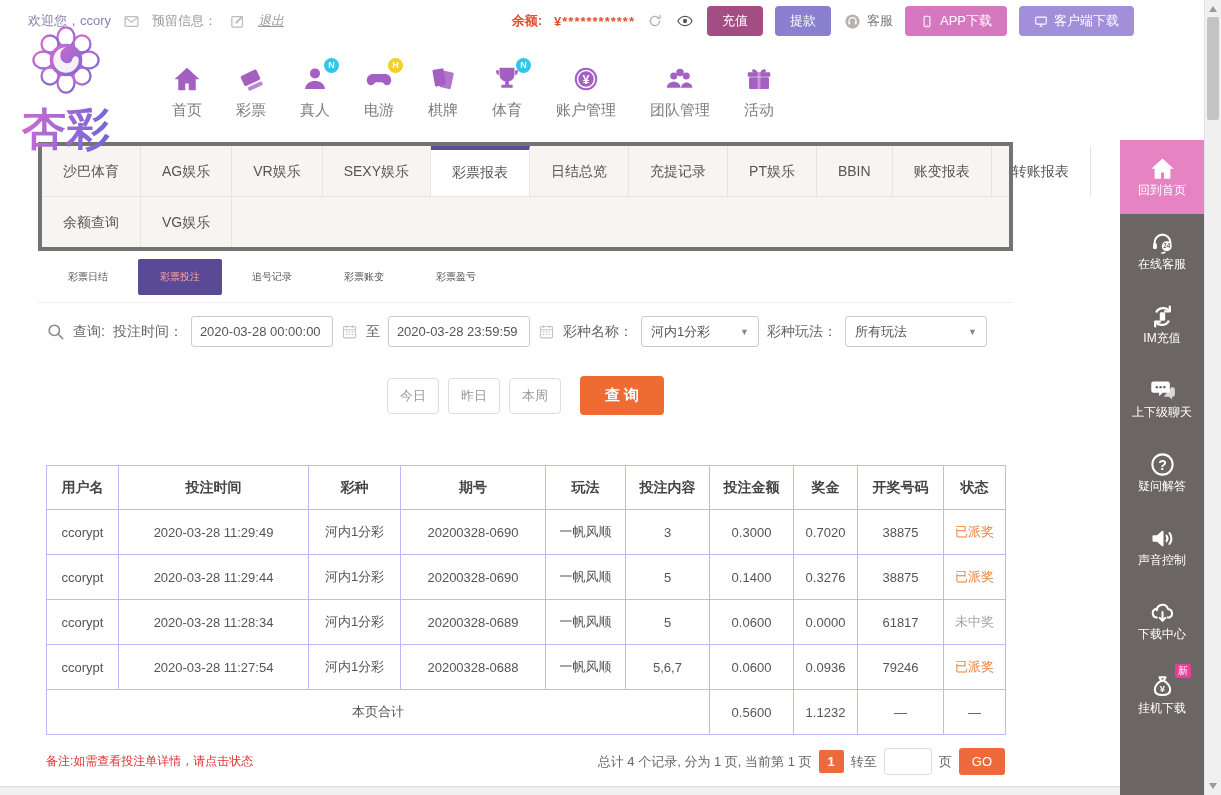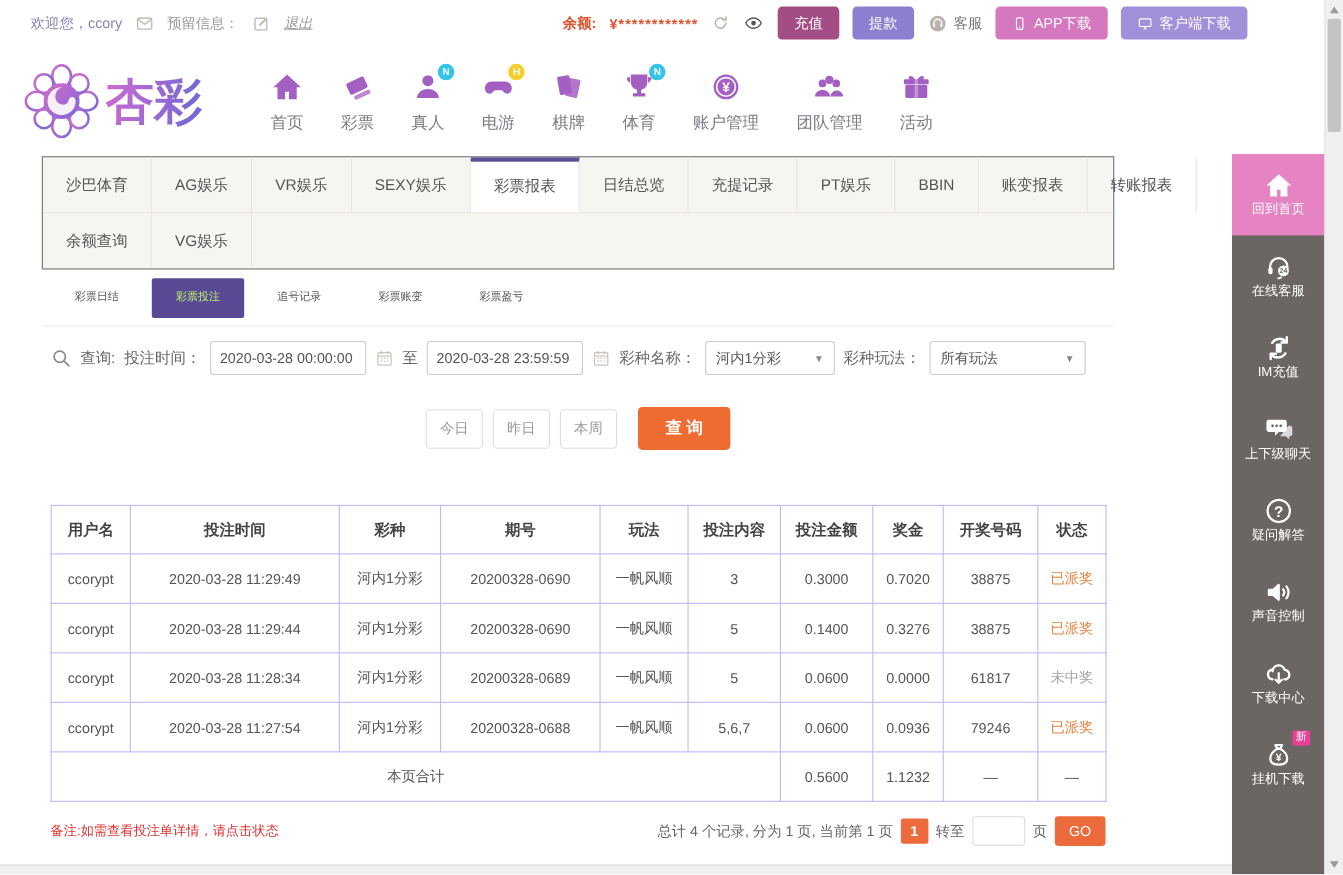--- a/index.html
+++ b/index.html
@@ -25,52 +25,52 @@
   .btn-recharge { background:#a34d85; }
   .btn-withdraw { background:#8b7fd0; }
   .btn-app { background:#d678bf; }
   .btn-client { background:#a18fd9; }
   .tb-btn .ico-sm { color:#fff; width:14px; height:15px; }
   .service-link { display:flex; align-items:center; gap:5px; color:#777; cursor:pointer; }
   .service-link .ico-sm { width:19px; height:19px; }
 
   
   .header { display:flex; align-items:center; height:100px; padding-left:22px; }
-  .logo { display:flex; align-items:center; gap:6px; cursor:pointer; }
+  .logo { display:flex; align-items:center; gap:6px; cursor:pointer;flex-direction:column; }
   .logo-flower { width:68px; height:68px; }
   .logo-text { font-size:44px; font-weight:bold;
                background:linear-gradient(100deg,#c66ad2 10%,#7568d6 90%);
                -webkit-background-clip:text; background-clip:text; color:transparent; }
   .main-nav { display:flex; align-items:flex-end; gap:34px; margin-left:62px; }
   .nav-item { text-align:center; cursor:pointer; }
   .nav-icon { position:relative; display:inline-block; width:30px; height:30px; color:#a45fc2; }
   .nav-icon svg { width:100%; height:100%; display:block; }
   .nav-label { font-size:15px; color:#7f7a85; margin-top:3px; white-space:nowrap; }
   .nav-badge { position:absolute; top:-6px; right:-9px; width:15px; height:15px; border-radius:50%;
                font-size:9px; font-weight:bold; color:#fff; line-height:15px; text-align:center; }
   .badge-n { background:#35c3e8; }
   .badge-h { background:#f2cf2a; }
 
   
   .container { width:975px; margin-left:38px; }
 
   
-  .tabs { background:#f7f5f2; border:1px solid #737373; }
+  .tabs { background:#f7f5f2; border:4px solid #737373; }
   .tabs-row { display:flex; }
   .tabs-row:first-child { border-bottom:1px solid #e8e4e0; }
   .tab { padding:0 21px; height:50px; line-height:50px; font-size:14px; color:#555;
          border-right:1px solid #e8e4e0; cursor:pointer; white-space:nowrap; }
   .tab.active { background:#fff; border-top:4px solid #5b5096; line-height:44px; color:#555; }
 
   
   .subtabs { display:flex; align-items:center; gap:8px; height:52px; padding-left:8px;
              border-bottom:1px solid #eee; }
   .subtab { padding:0 22px; height:36px; line-height:36px; font-size:10px; color:#555;
             cursor:pointer; border-radius:2px; }
-  .subtab.active { background:#5a4a96; color:#bef264;text-align:center; }
+  .subtab.active { background:#5a4a96; color:#fca5a5;text-align:center; }
 
   
   .search-row { display:flex; align-items:center; gap:8px; padding:13px 8px; font-size:14px; color:#666; }
   .ico-search { width:19px; height:19px; color:#8a8a8a; }
   .ico-search svg, .ico-cal svg { width:100%; height:100%; display:block; }
   .ico-cal { width:17px; height:17px; color:#c9c4be; cursor:pointer; }
   .date-box { width:142px; height:31px; border:1px solid #ccc; border-radius:3px; background:#fff;
               font-size:13px; color:#555; display:flex; align-items:center; padding:0 8px; cursor:text; }
   .select-box { height:31px; border:1px solid #ccc; border-radius:3px; background:#fff; font-size:13px;
                 color:#555; display:flex; align-items:center; justify-content:space-between;

